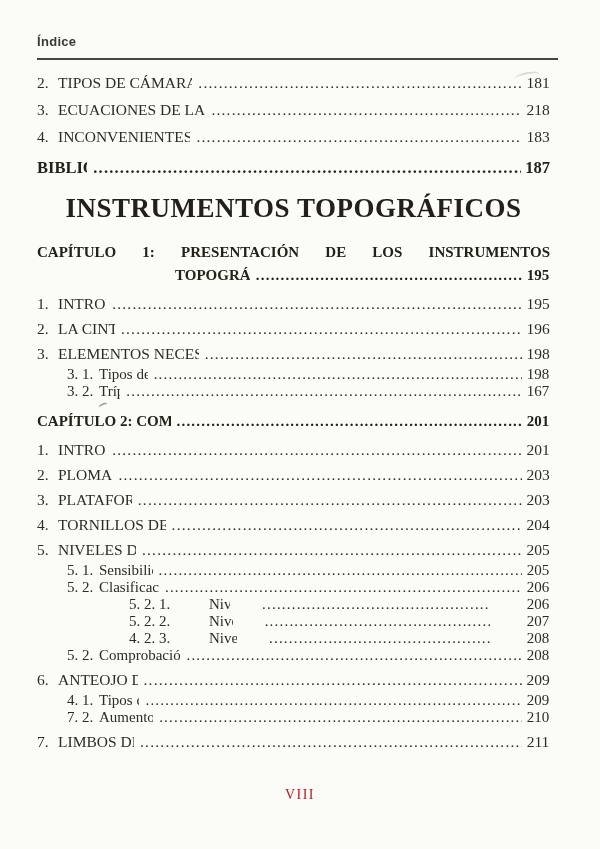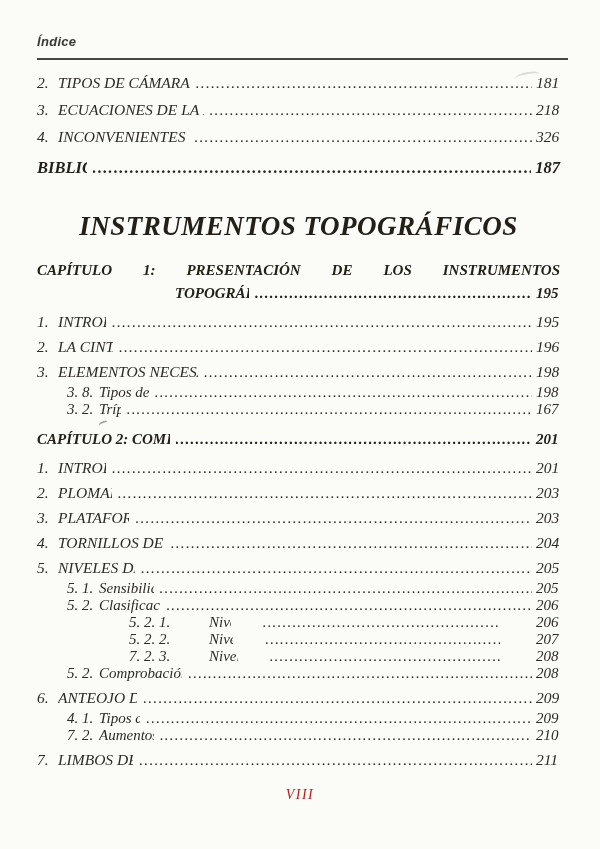--- a/index.html
+++ b/index.html
@@ -1,23 +1,22 @@
 <!DOCTYPE html>
 <html><head>
 <meta charset="utf-8">
 <style>
   html,body{margin:0;padding:0;}
   body{width:600px;height:849px;background:#fbfbf8;}
   .page{
     position:relative;width:600px;height:849px;box-sizing:border-box;
-    padding:34px 40px 0 37px;overflow:hidden;
+    padding:34px 50px 0 37px;overflow:hidden;
     background:#fbfbf8;
     font-family:"Liberation Serif", serif;
     color:#2c2b26;
-    font-style:italic;
   }
   
   .doc-header{
     font-family:"Liberation Sans", sans-serif;
     font-weight:bold;font-size:13px;line-height:16px;
     color:#3a3936;letter-spacing:.3px;
   }
   .rule{height:2px;background:#46453f;margin-top:8px;width:calc(100% + 8px);}
 
   
@@ -27,42 +26,42 @@
   .lvl1 .num{width:21px;}
   .lbl{flex:0 1 auto;overflow:hidden;}
   .dots{
     flex:1 1 auto;min-width:10px;overflow:hidden;white-space:nowrap;
     height:19px;margin:0 4px 0 6px;
   }
   .dots::after{
     content:"......................................................................................................................................................................................................";
     letter-spacing:1.2px;
   }
-  .pg{flex:0 0 auto;min-width:24px;text-align:left;}
+  .pg{flex:0 0 auto;min-width:24px;text-align:center;}
 
   .lvl2{padding-left:30px;font-size:15px;}
   .lvl2 > span{line-height:17px;}
   .lvl2 .dots{height:17px;}
   .lvl2 .num{width:32px;}
   .lvl3{padding-left:60px;font-size:15px;}
   .lvl3 > span{line-height:17px;margin-left:32px;}
   .lvl3 .dots{height:17px;}
   .lvl3 .num{width:48px;}
 
   
   .top-rows .row{margin-top:8px;}
   .top-rows .row:first-child{margin-top:13px;}
 
   .bib{font-weight:bold;font-size:16.5px;margin-top:12px;color:#232219;}
   .bib > span{line-height:20px;}
   .bib .dots{height:20px;}
 
   .part-title{
     text-align:center;font-weight:bold;font-size:27px;line-height:34px;
-    margin-top:31px;letter-spacing:.5px;color:#222018;
+    margin-top:13px;letter-spacing:.5px;color:#222018;
   }
 
   .chap{font-weight:bold;font-size:15px;color:#232219;}
   .chap1-l1{margin-top:17px;line-height:21px;text-align:justify;text-align-last:justify;}
   .chap1-l2{display:flex;align-items:flex-end;margin-left:138px;margin-top:2px;}
   .chap1-l2 > span{line-height:21px;white-space:nowrap;}
   .chap1-l2 .dots{height:21px;}
   .chap2{display:flex;align-items:flex-end;margin-top:11px;position:relative;}
   .chap2 > span{line-height:21px;white-space:nowrap;}
   .chap2 .dots{height:21px;}
@@ -107,21 +106,21 @@
     <div class="row lvl1">
       <span class="num">3.</span>
       <span class="lbl">ECUACIONES DE LA PARALAJE EN FOTOGRAMETRÍA TERRESTRE</span>
       <span class="dots"></span>
       <span class="pg">218</span>
     </div>
     <div class="row lvl1">
       <span class="num">4.</span>
       <span class="lbl">INCONVENIENTES DE LA FOTOGRAMETRÍA TERRESTRE</span>
       <span class="dots"></span>
-      <span class="pg">326</span>
+      <span class="pg">183</span>
     </div>
   </div>
 
   <div class="row bib">
     <span class="lbl">BIBLIOGRAFÍA</span>
     <span class="dots"></span>
     <span class="pg">187</span>
   </div>
 
   <div class="part-title">INSTRUMENTOS TOPOGRÁFICOS</div>
@@ -147,21 +146,21 @@
         <span class="dots"></span>
         <span class="pg">196</span>
       </div>
       <div class="row lvl1">
         <span class="num">3.</span>
         <span class="lbl">ELEMENTOS NECESARIOS EN UNA MEDICIÓN TOPOGRÁFICA</span>
         <span class="dots"></span>
         <span class="pg">198</span>
       </div>
       <div class="row lvl2">
-        <span class="num">3. 8.</span>
+        <span class="num">3. 1.</span>
         <span class="lbl">Tipos de señalización</span>
         <span class="dots"></span>
         <span class="pg">198</span>
       </div>
       <div class="row lvl2">
         <span class="num">3. 2.</span>
         <span class="lbl">Trípodes</span>
         <span class="dots"></span>
         <span class="pg">167</span>
       </div>
@@ -225,21 +224,21 @@
         <span class="dots"></span>
         <span class="pg">206</span>
       </div>
       <div class="row lvl3">
         <span class="num">5. 2. 2.</span>
         <span class="lbl">Niveles esféricos</span>
         <span class="dots"></span>
         <span class="pg">207</span>
       </div>
       <div class="row lvl3">
-        <span class="num">7. 2. 3.</span>
+        <span class="num">4. 2. 3.</span>
         <span class="lbl">Niveles de eclímetro</span>
         <span class="dots"></span>
         <span class="pg">208</span>
       </div>
       <div class="row lvl2">
         <span class="num">5. 2.</span>
         <span class="lbl">Comprobación y corrección de un nivel</span>
         <span class="dots"></span>
         <span class="pg">208</span>
       </div>

